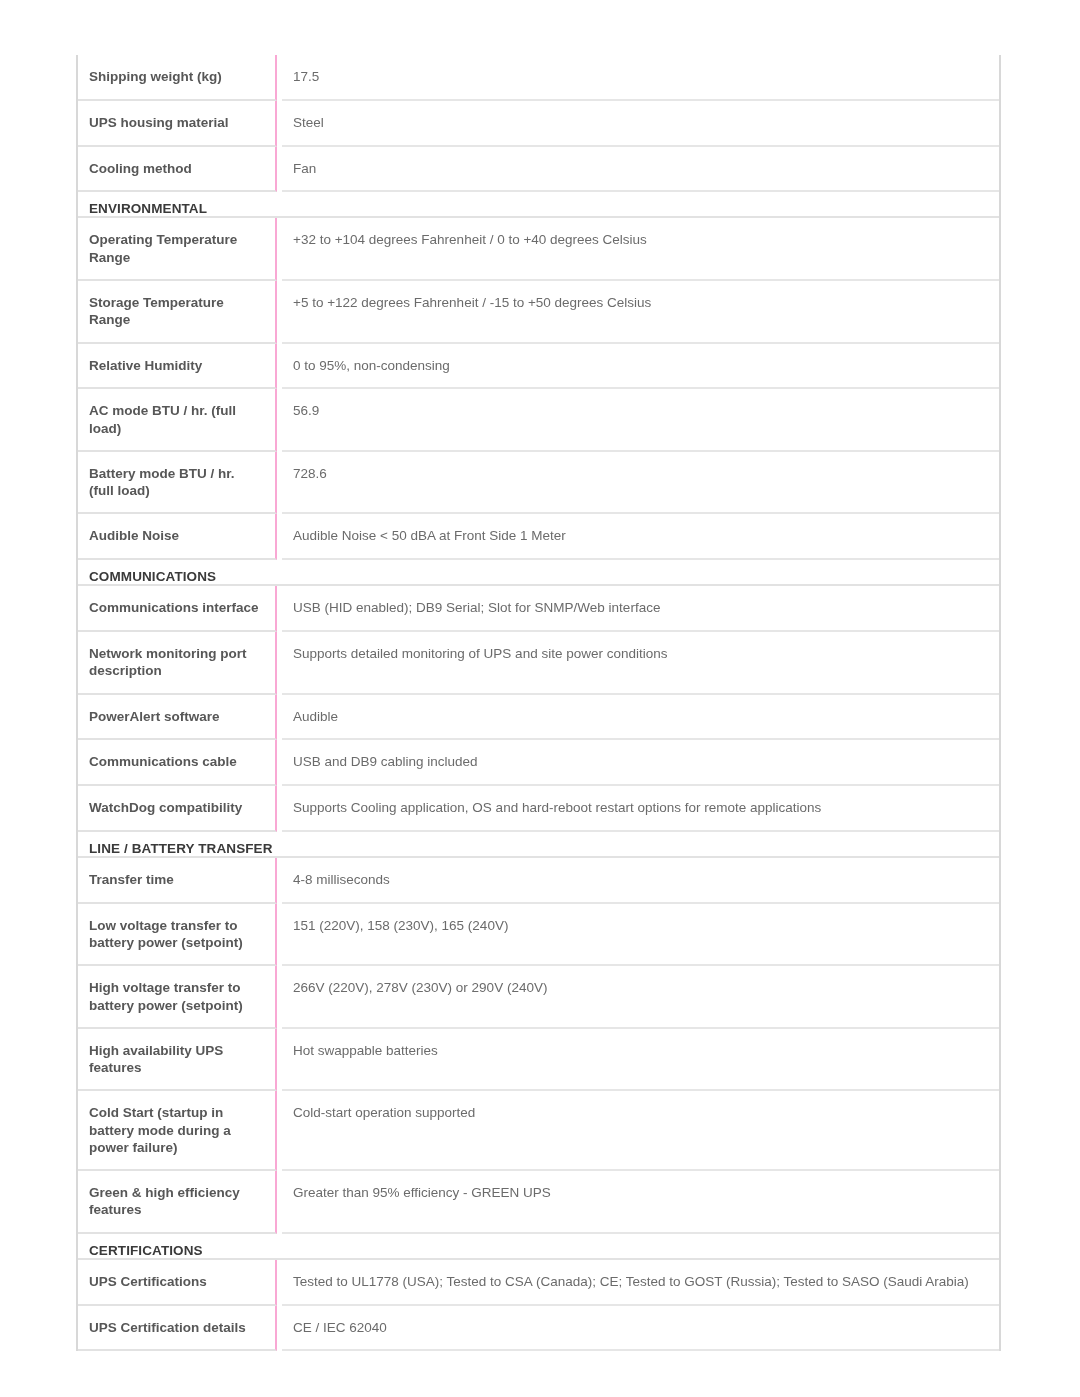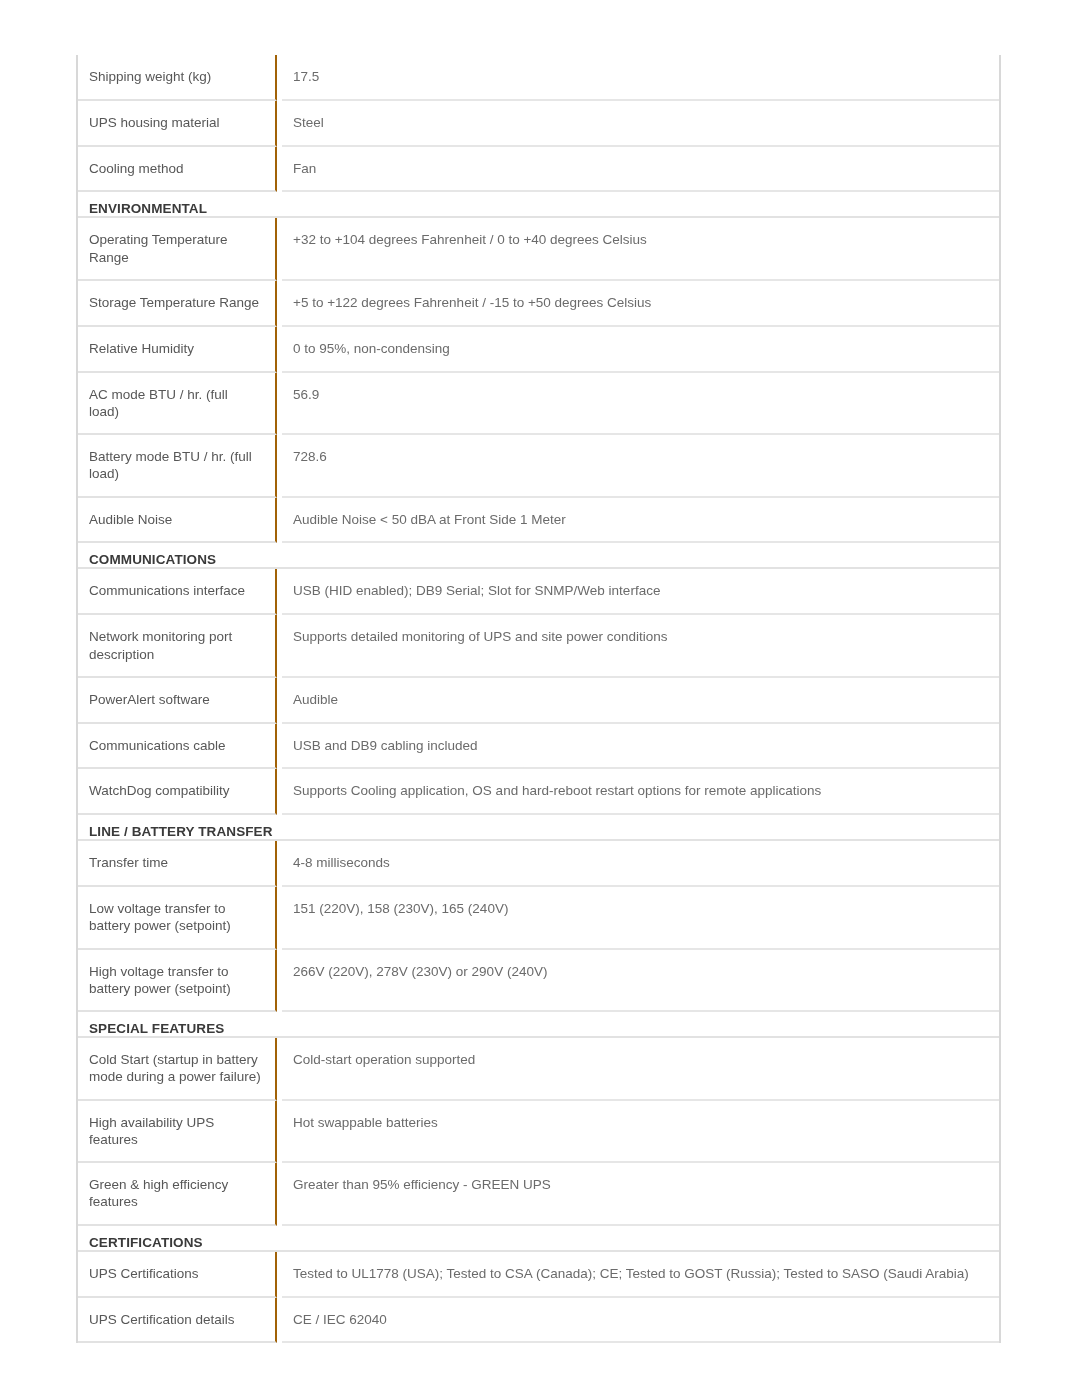--- a/index.html
+++ b/index.html
@@ -34,25 +34,25 @@
     display: flex;
     align-items: stretch;
     width: 100%;
   }
 
   .spec-label {
     flex: 0 0 199px;
     width: 199px;
     padding: 13px 14px 13px 11px;
     font-size: 13.5px;
-    font-weight: normal;
+    font-weight: bold;
     color: #575757;
     line-height: 1.28;
     border-bottom: 2px solid #e2e2e2;
-    border-right: 2px solid #a16207;
+    border-right: 2px solid #f9a8d4;
   }
 
   .spec-value {
     flex: 1 1 auto;
     padding: 13px 14px 13px 11px;
     margin-left: 5px;
     font-size: 13.5px;
     font-weight: normal;
     color: #6b6b6b;
     line-height: 1.32;
@@ -140,28 +140,27 @@
         <div class="spec-value">4-8 milliseconds</div>
       </div>
       <div class="spec-row">
         <div class="spec-label">Low voltage transfer to battery power (setpoint)</div>
         <div class="spec-value">151 (220V), 158 (230V), 165 (240V)</div>
       </div>
       <div class="spec-row">
         <div class="spec-label">High voltage transfer to battery power (setpoint)</div>
         <div class="spec-value">266V (220V), 278V (230V) or 290V (240V)</div>
       </div>
-      <div class="section-row">SPECIAL FEATURES</div>
+      <div class="spec-row">
+        <div class="spec-label">High availability UPS features</div>
+        <div class="spec-value">Hot swappable batteries</div>
+      </div>
       <div class="spec-row">
         <div class="spec-label">Cold Start (startup in battery mode during a power failure)</div>
         <div class="spec-value">Cold-start operation supported</div>
-      </div>
-      <div class="spec-row">
-        <div class="spec-label">High availability UPS features</div>
-        <div class="spec-value">Hot swappable batteries</div>
       </div>
       <div class="spec-row">
         <div class="spec-label">Green &amp; high efficiency features</div>
         <div class="spec-value">Greater than 95% efficiency - GREEN UPS</div>
       </div>
       <div class="section-row">CERTIFICATIONS</div>
       <div class="spec-row">
         <div class="spec-label">UPS Certifications</div>
         <div class="spec-value">Tested to UL1778 (USA); Tested to CSA (Canada); CE; Tested to GOST (Russia); Tested to SASO (Saudi Arabia)</div>
       </div>

